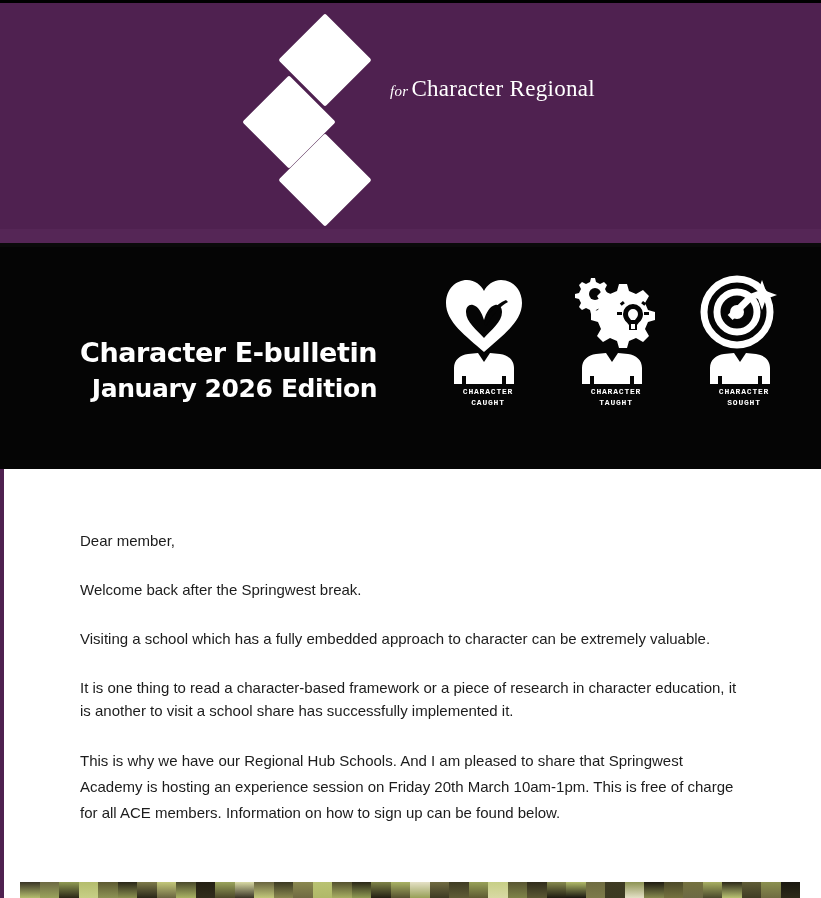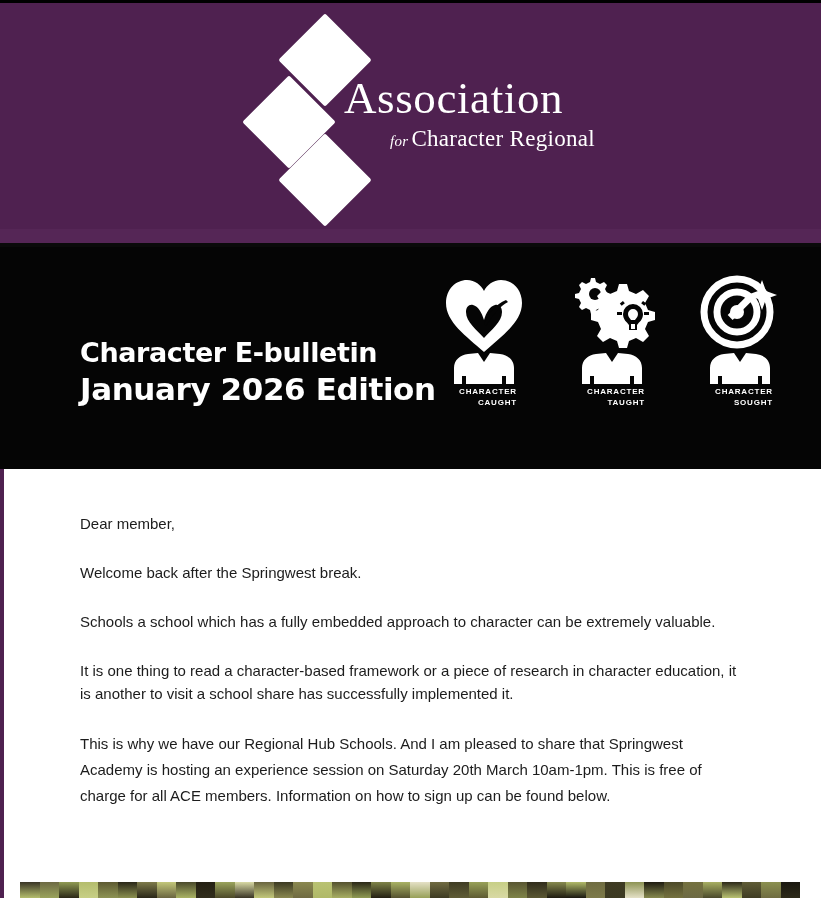--- a/index.html
+++ b/index.html
@@ -122,32 +122,33 @@
     position: absolute;
     left: 0; top: 0;
     width: 821px; height: 4px;
     background: #0a0a0a;
   }
   .banner-title-block {
     position: absolute;
     left: 80px;
     top: 92px;
     color: #ffffff;
+    text-align: right;
   }
   .banner-title {
     font-family: "DejaVu Sans", sans-serif;
     font-size: 27px;
     font-weight: 700;
     line-height: 35px;
     letter-spacing: -0.4px;
     white-space: nowrap;
   }
   .banner-subtitle {
     font-family: "DejaVu Sans", sans-serif;
-    font-size: 31px;
+    font-size: 25px;
     font-weight: 700;
     line-height: 34px;
     letter-spacing: -0.4px;
     white-space: nowrap;
     margin-top: 2px;
   }
 
   
   .pillars {
     position: absolute;
@@ -165,26 +166,26 @@
     flex-direction: column;
     align-items: center;
   }
   .pillar-glyph {
     width: 96px;
     height: 112px;
     position: relative;
   }
   .pillar-glyph svg { display: block; }
   .pillar-caption {
-    font-family: Liberation Sans, sans-serif;
+    font-family: Liberation Mono, monospace;
     font-size: 8px;
     font-weight: 700;
     letter-spacing: 0.8px;
     color: #ffffff;
-    text-align: right;
+    text-align: center;
     line-height: 11px;
     margin-top: 2px;
     white-space: pre-line;
     margin-left: 8px;
   }
 
   
   .letter {
     position: absolute;
     top: 469px;
@@ -197,21 +198,21 @@
     position: absolute;
     left: 0;
     top: 0;
     width: 4px;
     height: 429px;
     background: #4f2150;
   }
   .letter-body {
     position: absolute;
     left: 80px;
-    top: 43px;
+    top: 60px;
     width: 662px;
   }
   .letter-body p {
     margin: 0 0 26px 0;
     font-family: "Liberation Sans", sans-serif;
     font-size: 15px;
     line-height: 23px;
     color: #1c1c1c;
   }
   .letter-body p.loose {
@@ -246,21 +247,20 @@
 
     <div class="brand-lockup">
 
       <div class="diamond-mark">
         <div class="dia top"></div>
         <div class="dia mid"></div>
         <div class="dia bottom"></div>
       </div>
 
       <div class="wordmark">
-        <div class="wordmark-main">Association</div>
         <div class="wordmark-sub">
           <span class="for">for</span><span>Character Regional</span>
         </div>
       </div>
 
     </div>
   </div>
 
   <div class="banner">
     <div class="banner-inner-edge"></div>
@@ -332,23 +332,23 @@
     </div>
 
   </div>
 
   <div class="letter">
     <div class="letter-left-rule"></div>
 
     <div class="letter-body">
       <p>Dear member,</p>
       <p>Welcome back after the Springwest break.</p>
-      <p>Schools a school which has a fully embedded approach to character can be extremely valuable.</p>
+      <p>Visiting a school which has a fully embedded approach to character can be extremely valuable.</p>
       <p>It is one thing to read a character-based framework or a piece of research in character education, it is another to visit a school share has successfully implemented it.</p>
-      <p class="loose">This is why we have our Regional Hub Schools. And I am pleased to share that Springwest Academy is hosting an experience session on Saturday 20th March 10am-1pm. This is free of charge for all ACE members. Information on how to sign up can be found below.</p>
+      <p class="loose">This is why we have our Regional Hub Schools. And I am pleased to share that Springwest Academy is hosting an experience session on Friday 20th March 10am-1pm. This is free of charge for all ACE members. Information on how to sign up can be found below.</p>
     </div>
   </div>
 
   <div class="photo-strip">
       <div class="px" style="left: 0px; width: 20.5px; background: linear-gradient(rgb(58, 53, 38) 0%, rgb(180, 189, 109) 100%);"></div>
       <div class="px" style="left: 19.5px; width: 20.5px; background: linear-gradient(rgb(109, 106, 68) 0%, rgb(154, 163, 92) 100%);"></div>
       <div class="px" style="left: 39px; width: 20.5px; background: linear-gradient(rgb(143, 154, 83) 0%, rgb(43, 40, 23) 100%);"></div>
       <div class="px" style="left: 58.5px; width: 20.5px; background: linear-gradient(rgb(180, 189, 109) 0%, rgb(199, 207, 134) 100%);"></div>
       <div class="px" style="left: 78px; width: 20.5px; background: linear-gradient(rgb(94, 91, 50) 0%, rgb(141, 147, 84) 100%);"></div>
       <div class="px" style="left: 97.5px; width: 20.5px; background: linear-gradient(rgb(42, 39, 24) 0%, rgb(139, 144, 80) 100%);"></div>

